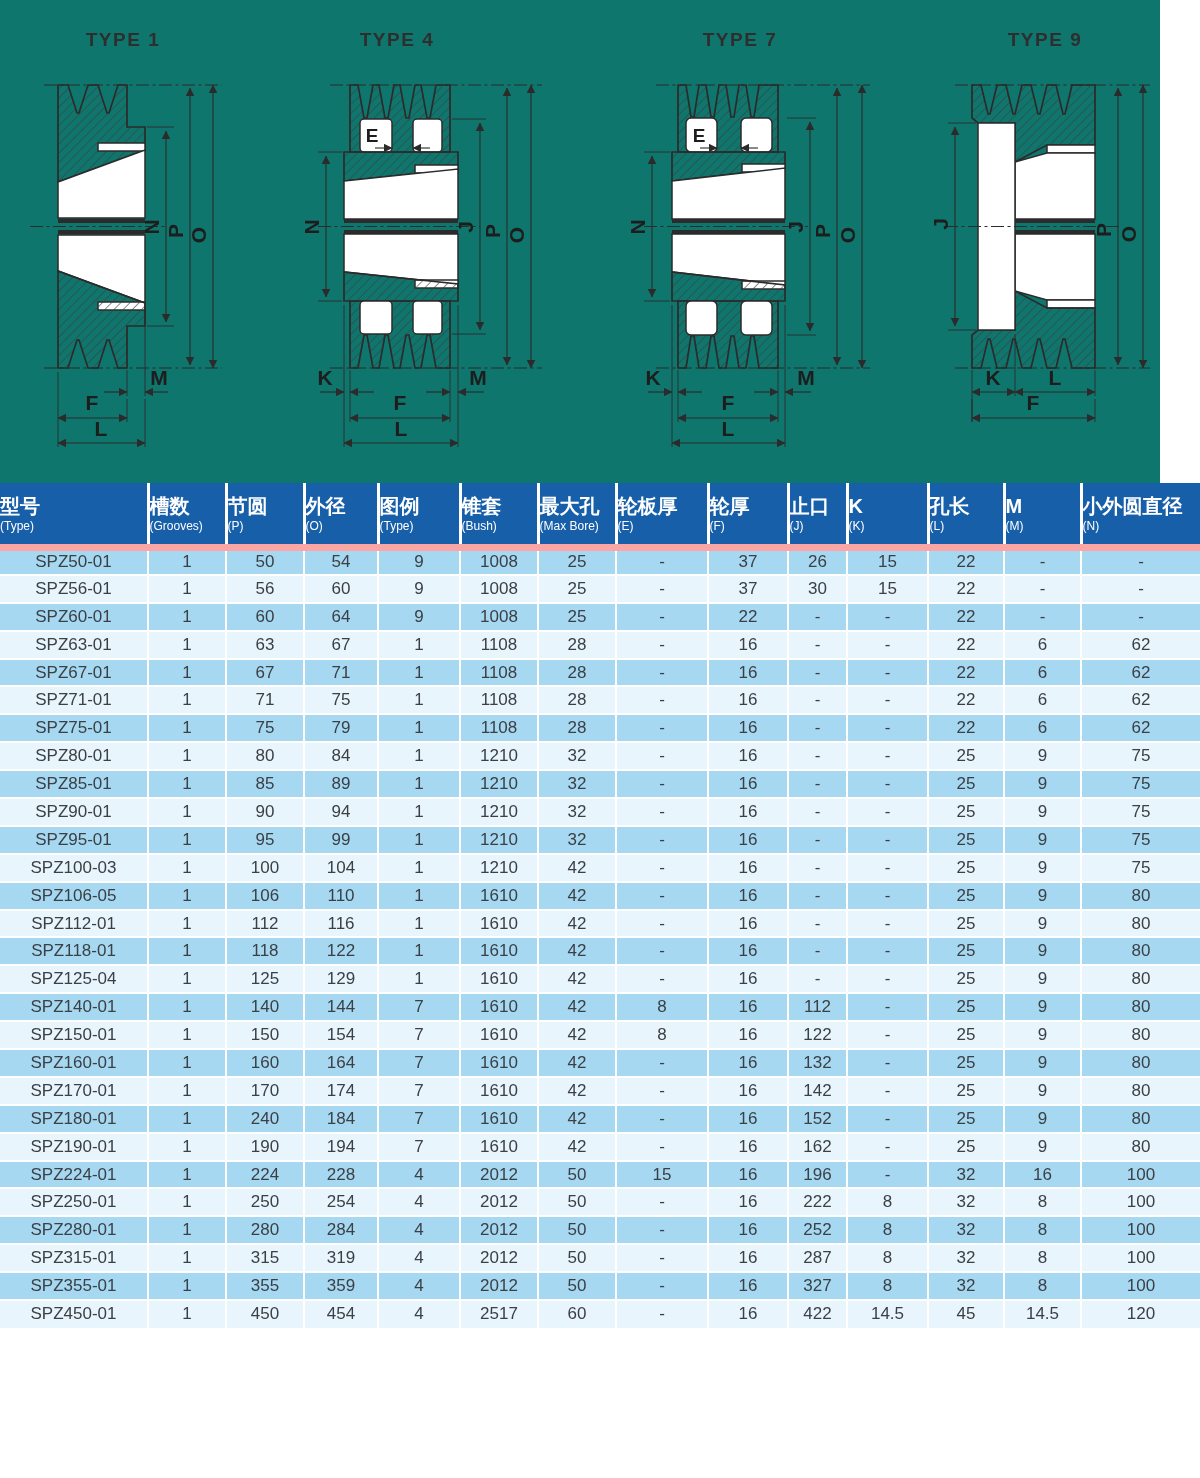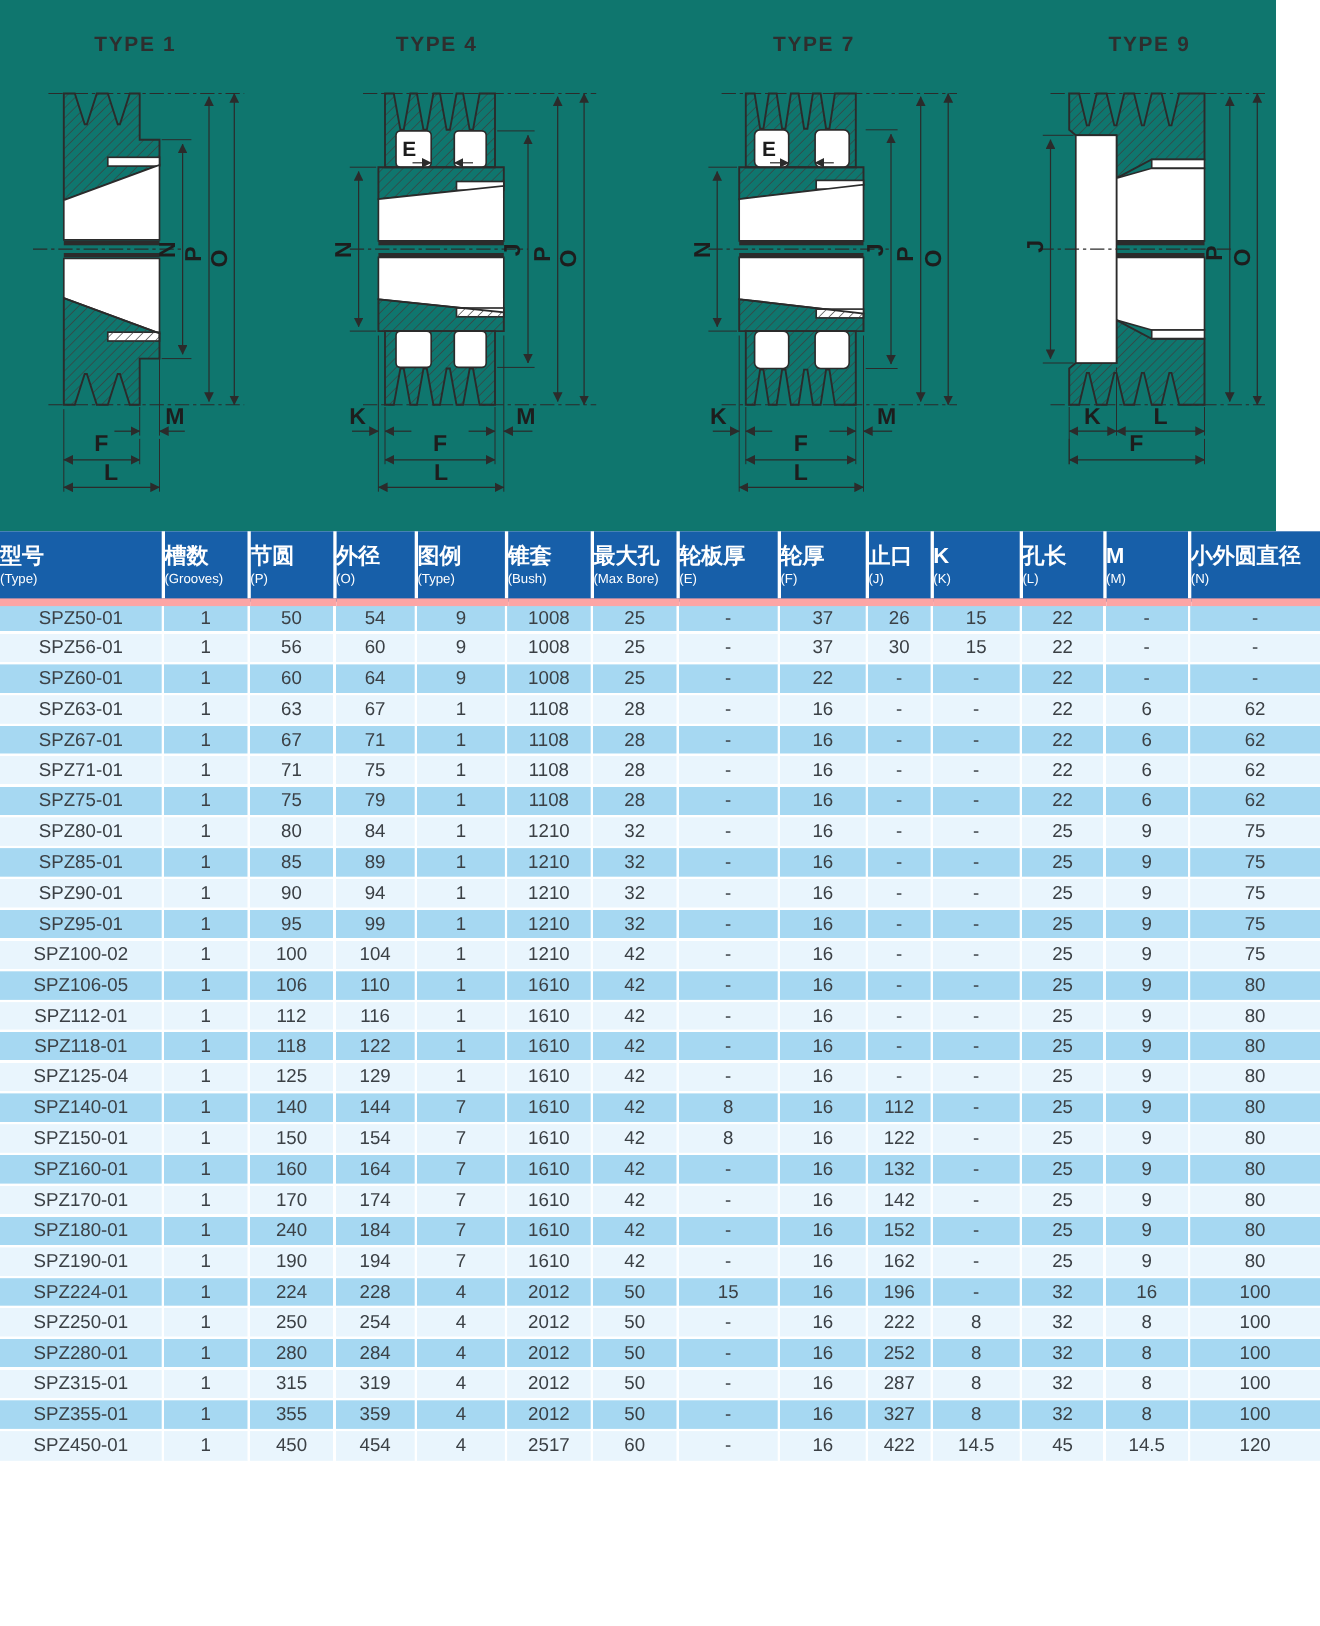--- a/index.html
+++ b/index.html
@@ -493,21 +493,21 @@
         <td>32</td>
         <td>-</td>
         <td>16</td>
         <td>-</td>
         <td>-</td>
         <td>25</td>
         <td>9</td>
         <td>75</td>
       </tr>
       <tr>
-        <td>SPZ100-02</td>
+        <td>SPZ100-03</td>
         <td>1</td>
         <td>100</td>
         <td>104</td>
         <td>1</td>
         <td>1210</td>
         <td>42</td>
         <td>-</td>
         <td>16</td>
         <td>-</td>
         <td>-</td>

